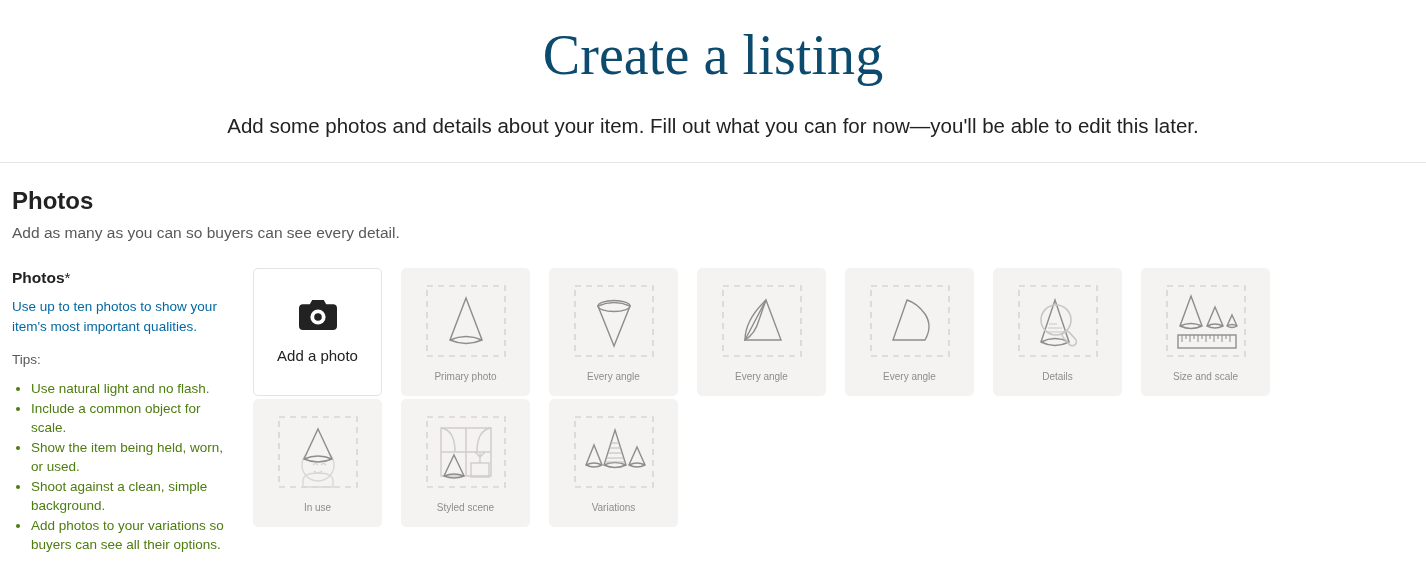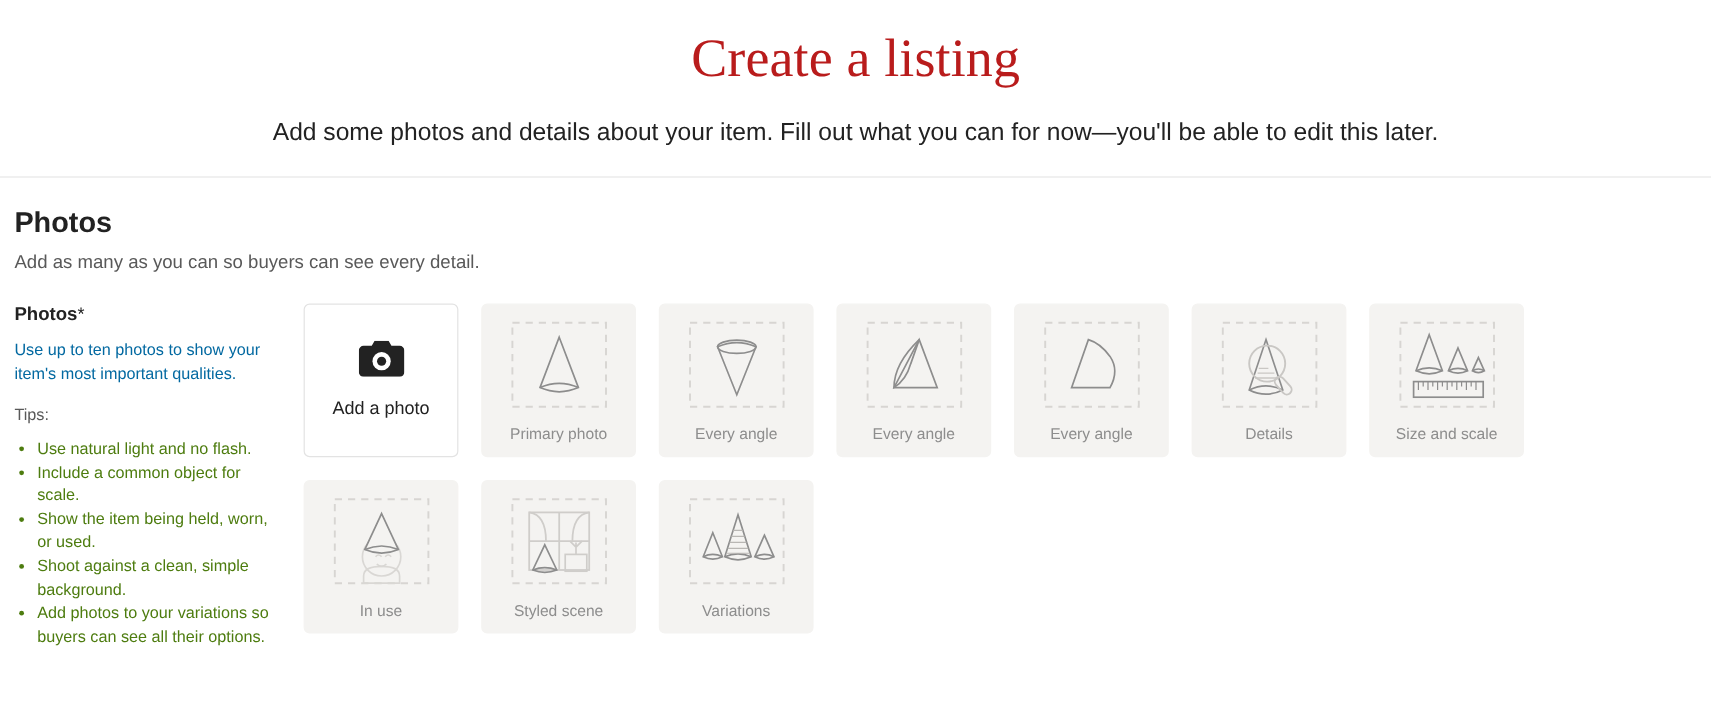--- a/index.html
+++ b/index.html
@@ -14,23 +14,23 @@
 
   
   .page-header {
     width: 100%;
     padding: 18px 0 22px 0;
     border-bottom: 1px solid #e6e6e6;
     text-align: center;
   }
   .page-title {
     font-family: "Liberation Serif", serif;
-    font-size: 45px;
+    font-size: 56px;
     font-weight: 400;
-    color: #b91c1c;
+    color: #0c4a6e;
     letter-spacing: 0.1px;
     line-height: 1.35;
   }
   .page-subtitle {
     margin-top: 18px;
     font-size: 20.5px;
     font-weight: 400;
     color: #222222;
     line-height: 1.4;
   }
@@ -98,21 +98,21 @@
     margin-bottom: 0px;
   }
 
   
   .tiles-col {
     flex: 1 1 auto;
   }
   .tiles-grid {
     display: flex;
     flex-wrap: wrap;
-    gap: 19px 19px;
+    gap: 3px 19px;
   }
   .tile {
     width: 129px;
     height: 128px;
     border-radius: 5px;
     display: flex;
     flex-direction: column;
     align-items: center;
     justify-content: center;
     position: relative;
@@ -134,21 +134,21 @@
     color: #222222;
     line-height: 1.2;
   }
   .tile .tpl-art {
     width: 86px;
     height: 82px;
     margin-top: 2px;
   }
   .tile .tpl-label {
     margin-top: 5px;
-    font-size: 13px;
+    font-size: 10px;
     color: #8d8d8d;
     line-height: 1.2;
     text-align: left;
     white-space: nowrap;
   }
 </style>
 </head>
 <body>
 
 <div class="page-header">

